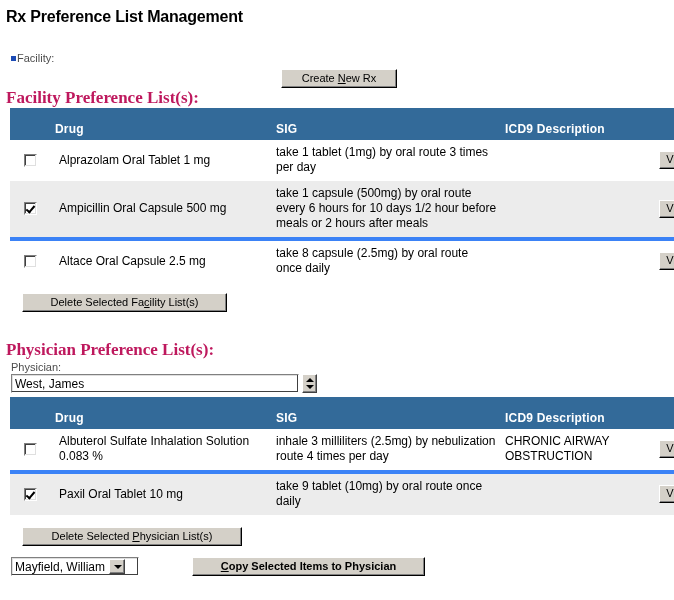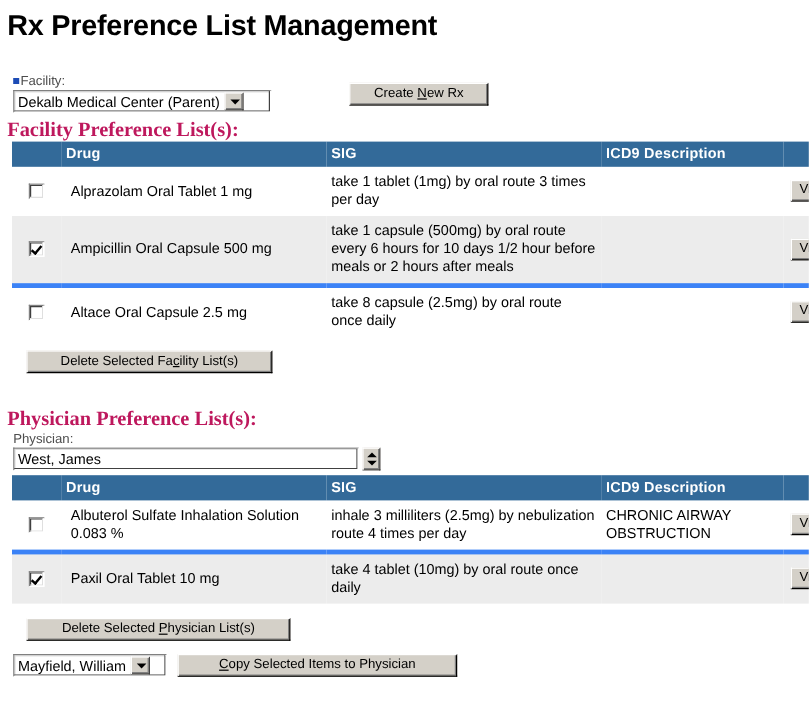--- a/index.html
+++ b/index.html
@@ -16,21 +16,21 @@
     overflow: hidden;
     position: relative;
   }
 
   .page { padding: 0; }
 
   
   .page-title {
     font-family: "Liberation Sans", sans-serif;
     font-weight: bold;
-    font-size: 24px;
+    font-size: 16px;
     color: #000;
     margin: 0;
     padding: 8px 0 0 6px;
     letter-spacing: -0.2px;
   }
 
   
   .facility-block {
     margin-top: 26px;
     padding-left: 11px;
@@ -115,21 +115,21 @@
     height: 19px;
     box-sizing: border-box;
     cursor: default;
     padding: 0 6px;
     white-space: nowrap;
   }
   .w-button u { text-decoration: underline; }
 
   #create-new-rx {
     position: absolute;
-    left: 291px;
+    left: 281px;
     top: 69px;
     width: 116px;
   }
 
   
   .section-heading {
     font-family: "Liberation Serif", serif;
     font-weight: bold;
     font-size: 17px;
     color: #be185d;
@@ -145,21 +145,21 @@
     margin-left: 10px;
     table-layout: fixed;
     font-size: 12px;
   }
   .pref-table thead th {
     background: #336a99;
     color: #ffffff;
     font-weight: bold;
     font-size: 12px;
     text-align: left;
-    padding: 1px 4px 3px 4px;
+    padding: 12px 4px 3px 4px;
     height: 17px;
     line-height: 14px;
     letter-spacing: 0.2px;
   }
   .pref-table th.col-check { width: 33px; }
   .pref-table th.col-drug  { width: 213px; }
   .pref-table th.col-sig   { width: 221px; }
   .pref-table th.col-icd   { width: 144px; }
   .pref-table th.col-act   { width: 47px; }
 
@@ -256,43 +256,38 @@
   }
   .spin-up { top: 3px;  border-bottom: 4px solid #000; }
   .spin-dn { bottom: 3px; border-top: 4px solid #000; }
 
   
   .copy-row {
     display: flex;
     align-items: flex-start;
     padding-left: 11px;
     margin-top: 11px;
+    gap: 44px;
   }
   #copy-physician-select { width: 128px; }
-  #copy-items-btn { width: 233px; margin-left: 9px; }
+  #copy-items-btn { width: 233px; margin-left: 9px; font-weight: bold; }
 
   .spacer-28 { height: 28px; }
 </style>
 </head>
 <body>
 
 <div class="page">
 
   <h1 class="page-title">Rx Preference List Management</h1>
 
   <div class="facility-block">
     <span class="field-label">
       <span class="blue-marker"></span><span>Facility:</span>
     </span>
-    <div class="w-select" id="facility-select">
-      <span class="sel-text">Dekalb Medical Center (Parent)</span>
-      <span class="sel-arrow">
-          <span class="tri-down"></span>
-        </span>
-    </div>
   </div>
 
   <div class="w-button" id="create-new-rx"><span>Create </span><u>N</u><span>ew Rx</span></div>
 
   <h2 class="section-heading">Facility Preference List(s):</h2>
 
   <table class="pref-table">
     <thead>
       <tr>
         <th class="col-check"></th>
@@ -360,21 +355,21 @@
       <tr class="sep">
         <td class="cell-check"><span class="w-check"></span></td>
         <td class="cell-drug">Albuterol Sulfate Inhalation Solution 0.083 %</td>
         <td class="cell-sig">inhale 3 milliliters (2.5mg) by nebulization route 4 times per day</td>
         <td class="cell-icd">CHRONIC AIRWAY OBSTRUCTION</td>
         <td class="cell-act"><span class="w-button view-btn">View</span></td>
       </tr>
       <tr class="alt">
         <td class="cell-check"><span class="w-check checked"></span></td>
         <td class="cell-drug">Paxil Oral Tablet 10 mg</td>
-        <td class="cell-sig">take 4 tablet (10mg) by oral route once daily</td>
+        <td class="cell-sig">take 9 tablet (10mg) by oral route once daily</td>
         <td class="cell-icd"></td>
         <td class="cell-act"><span class="w-button view-btn">View</span></td>
       </tr>
     </tbody>
   </table>
 
   <div class="btn-row">
     <div class="w-button" id="delete-physician-btn"><span>Delete Selected </span><u>P</u><span>hysician List(s)</span></div>
   </div>
 

